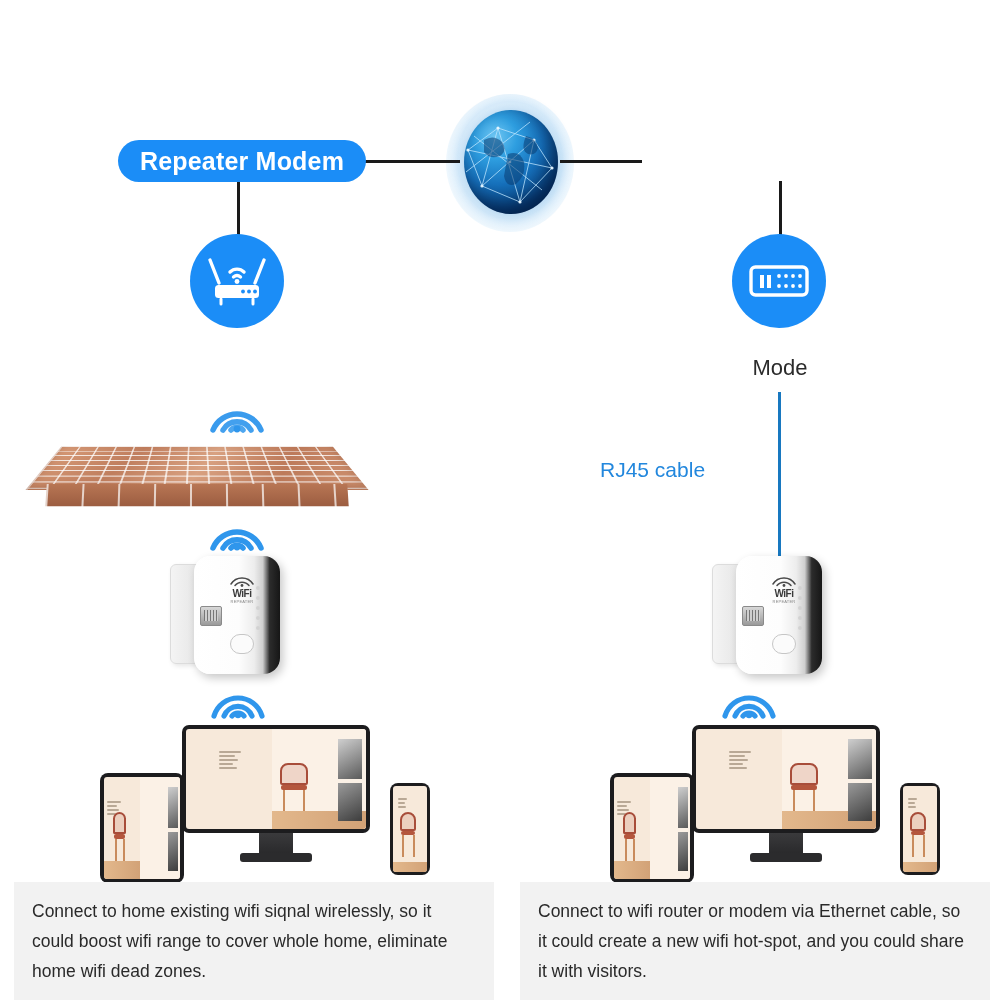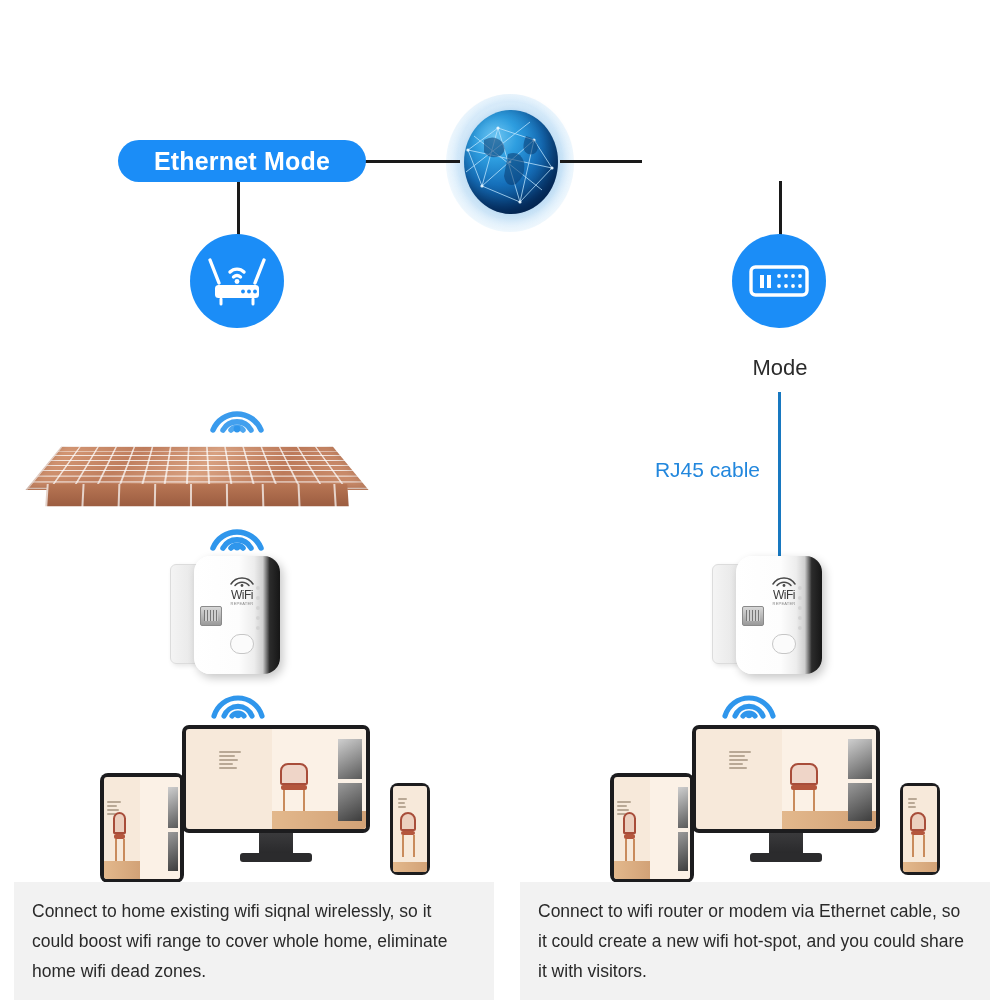--- a/index.html
+++ b/index.html
@@ -119,21 +119,21 @@
   .cable-line {
     position: absolute;
     left: 778px; top: 392px;
     width: 3px; height: 180px;
     background: #1878c0;
   }
   .cable-label {
     position: absolute;
     left: 600px; top: 458px;
     width: 160px;
-    text-align: right;
+    text-align: left;
     font-size: 21px;
     color: #2287dd;
   }
 
   
   .wall {
     position: absolute;
     left: 32px; top: 398px;
     width: 330px; height: 108px;
     perspective: 320px;
@@ -197,21 +197,21 @@
   }
   .rep-brand {
     position: absolute;
     left: 26px; top: 18px;
     width: 44px;
     text-align: center;
     color: #3a3a3a;
   }
   .rep-brand .wifi-arc { display: block; margin: 0 auto 2px; }
   .rep-brand .bt {
-    font-size: 12px; font-weight: normal; letter-spacing: -0.5px;
+    font-size: 10px; font-weight: bold; letter-spacing: -0.5px;
     font-family: "Liberation Sans", sans-serif; line-height: 1;
   }
   .rep-brand .bs {
     font-size: 4px; letter-spacing: 0.2px; color: #888;
     font-family: "Liberation Sans", sans-serif;
   }
   .rj45-port {
     position: absolute;
     left: 6px; top: 50px;
     width: 22px; height: 20px;
@@ -376,21 +376,21 @@
         </g>
       </svg>
     </div>
   </div>
 
   <div class="line-h left"></div>
   <div class="line-h right"></div>
   <div class="line-v l1"></div>
   <div class="line-v r1"></div>
 
-  <div class="pill pill-left">Ethernet Mode</div>
+  <div class="pill pill-left">Repeater Modem</div>
 
   <div class="icon-circle left">
     <svg width="60" height="52" viewBox="0 0 60 52">
       <g stroke="#ffffff" stroke-width="3.4" fill="none" stroke-linecap="round">
         <line x1="12" y1="28" x2="3" y2="5"></line>
         <line x1="48" y1="28" x2="57" y2="5"></line>
         <path d="M23 17 a10 10 0 0 1 14 0"></path>
         <path d="M26.5 22 a5.5 5.5 0 0 1 7 0"></path>
       </g>
       <circle cx="30" cy="26.5" r="2.4" fill="#ffffff"></circle>

